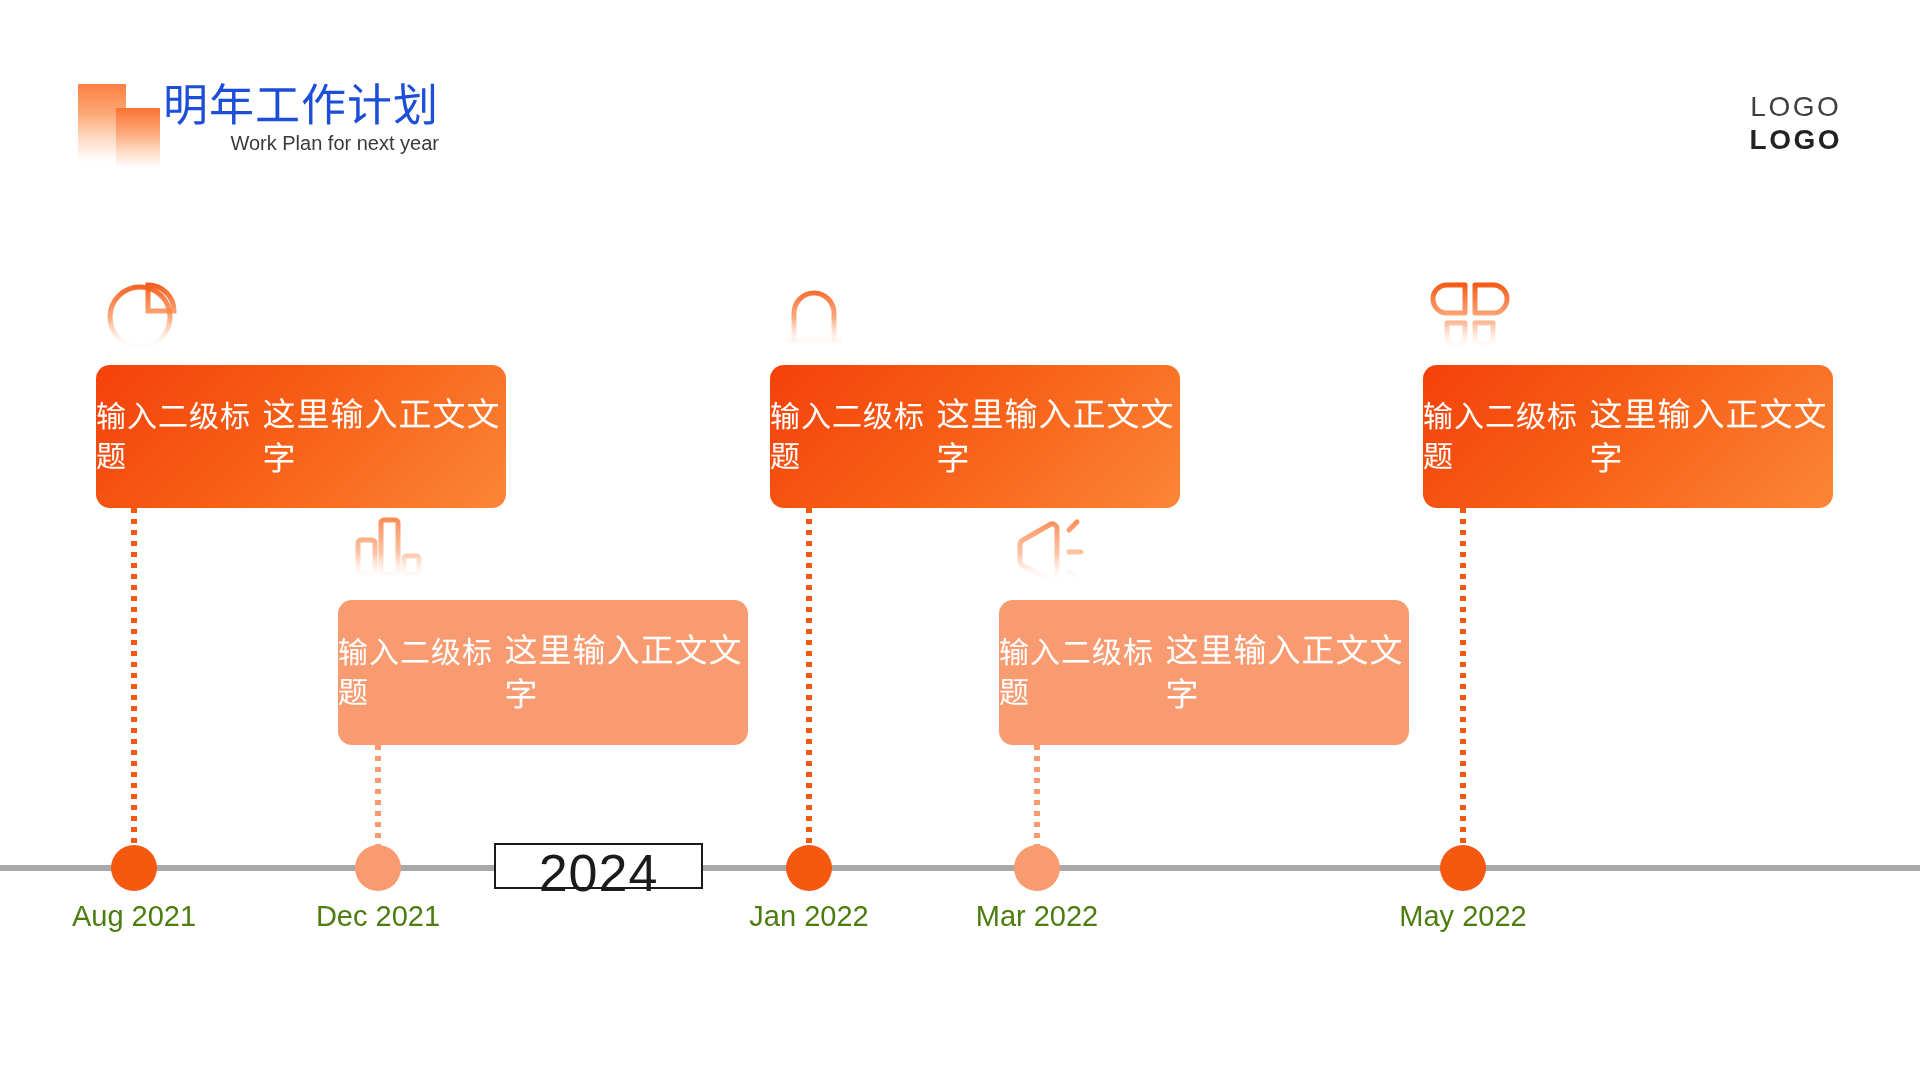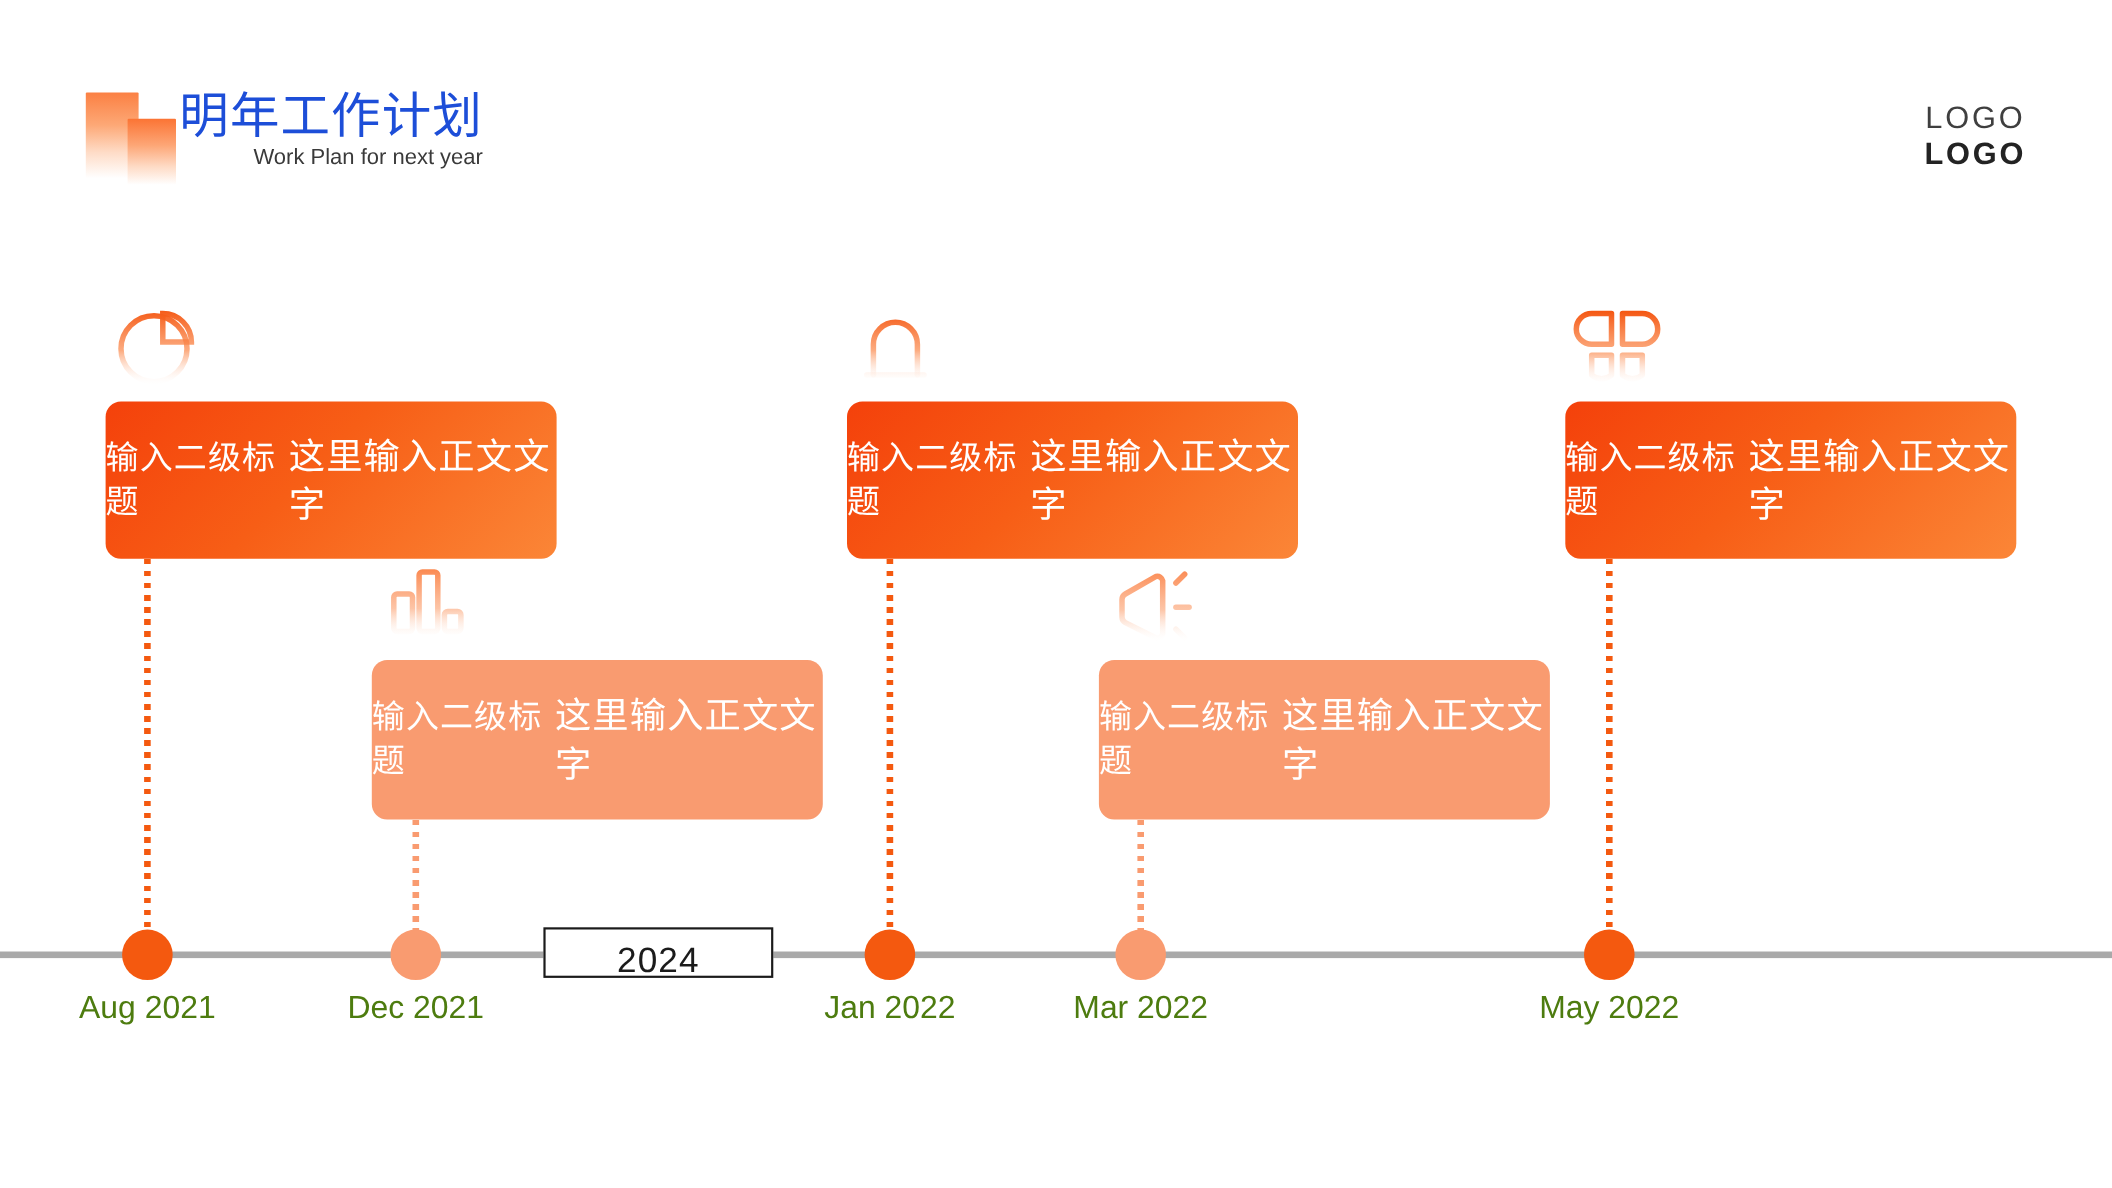--- a/index.html
+++ b/index.html
@@ -114,21 +114,21 @@
   }
   .year-label {
     position: absolute;
     left: 494px;
     top: 843px;
     width: 209px;
     height: 46px;
     display: flex;
     align-items: center;
     justify-content: center;
-    font-size: 32px;
+    font-size: 52px;
     color: #1b1b1b;
     font-weight: 400;
     letter-spacing: 1px;
     z-index: 7;
     transform: translateY(7px);
     text-align: right;
   }
 
   
   .milestone {

